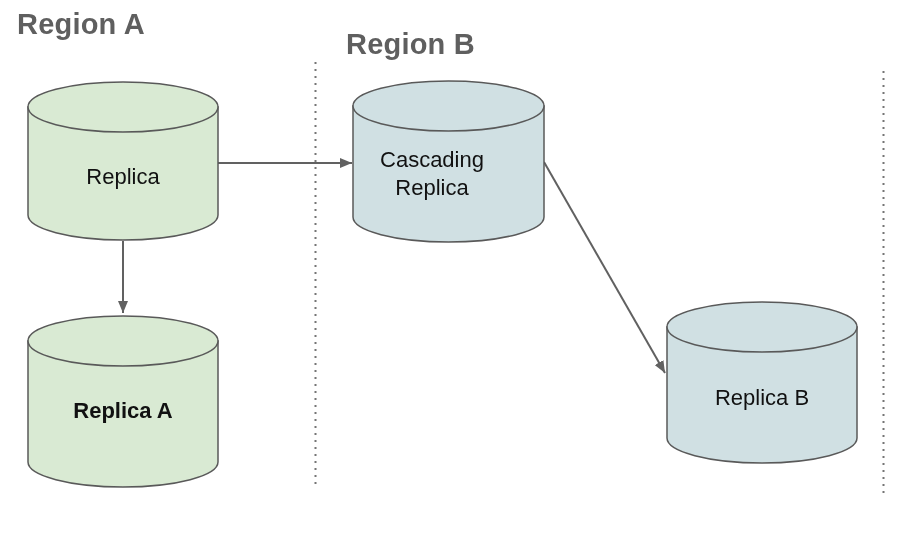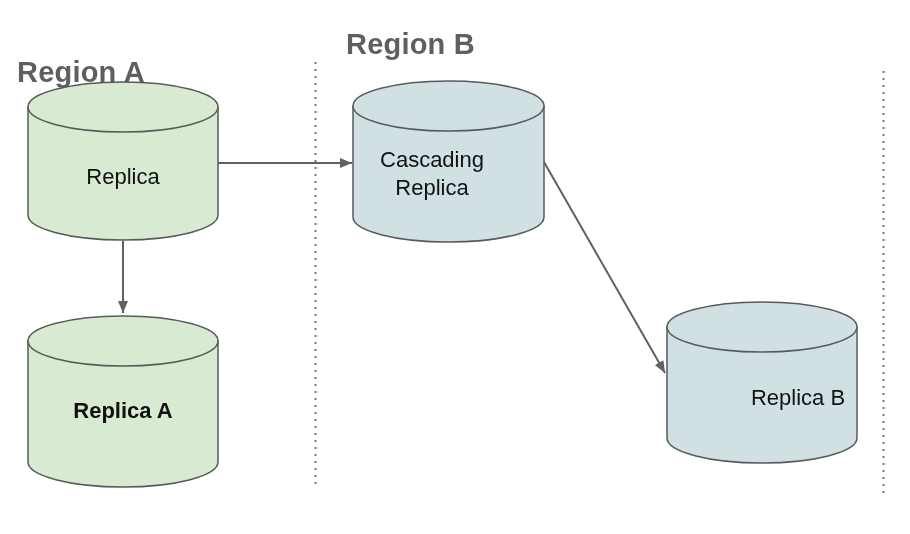--- a/index.html
+++ b/index.html
@@ -17,39 +17,39 @@
     }
     .region-heading {
       position: absolute;
       top: 8px;
       font-size: 29px;
       font-weight: 700;
       color: #5f5f5f;
       letter-spacing: 0.2px;
       white-space: nowrap;
     }
-    .region-heading.a { left: 17px; margin-top: 48px; }
+    .region-heading.a { left: 17px; }
     .region-heading.b { left: 346px; margin-top: 20px; }
     .diagram-svg {
       position: absolute;
       left: 0;
       top: 0;
     }
     .node-label {
       position: absolute;
       font-size: 22px;
       color: #111111;
       text-align: center;
       white-space: pre-line;
       pointer-events: none;
     }
     .label-primary   { left: 28px;  top: 165px; width: 190px; line-height: 23px; }
     .label-cascading { left: 353px; top: 146px; width: 158px; line-height: 28px; }
     .label-replica-a { left: 28px;  top: 399px; width: 190px; line-height: 23px; font-weight: bold; }
-    .label-replica-b { left: 667px; top: 386px; width: 190px; line-height: 23px; margin-left: 36px; }
+    .label-replica-b { left: 667px; top: 386px; width: 190px; line-height: 23px; }
   </style>
 </head>
 <body>
 
 <div class="canvas">
 
   <div class="region-heading a">Region A</div>
   <div class="region-heading b">Region B</div>
 
   <svg class="diagram-svg" width="910" height="534" viewBox="0 0 910 534">

